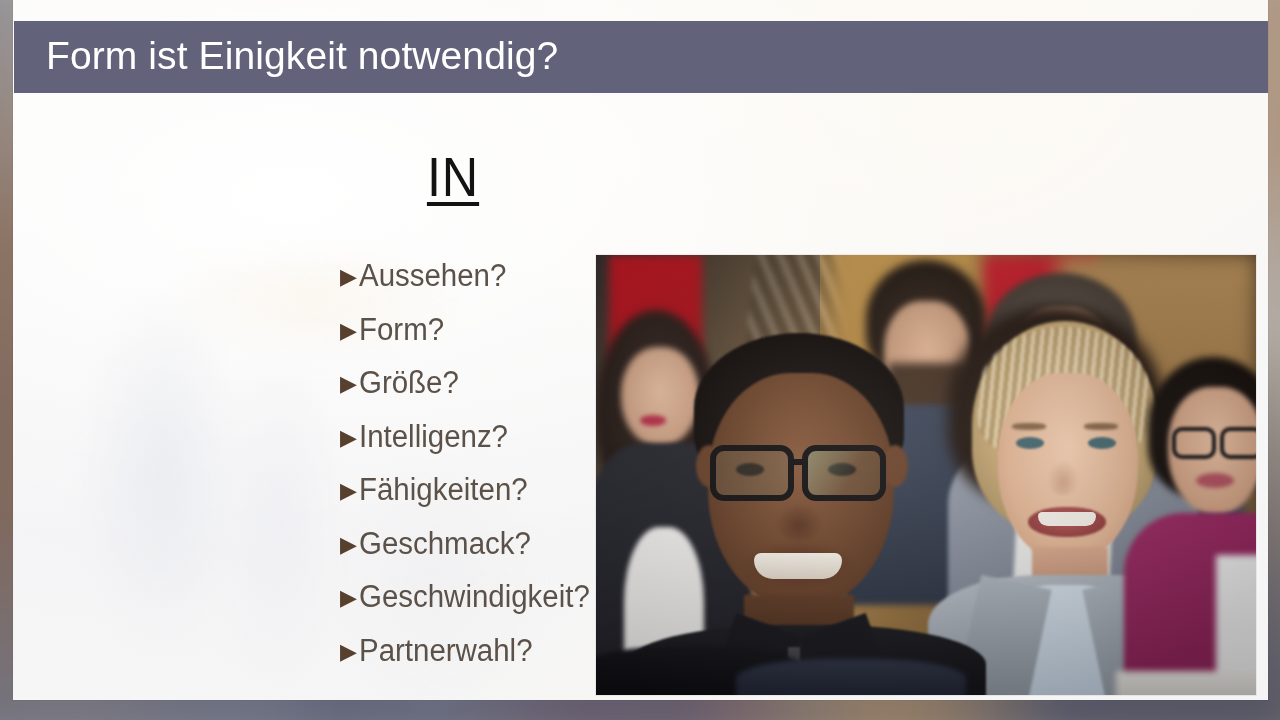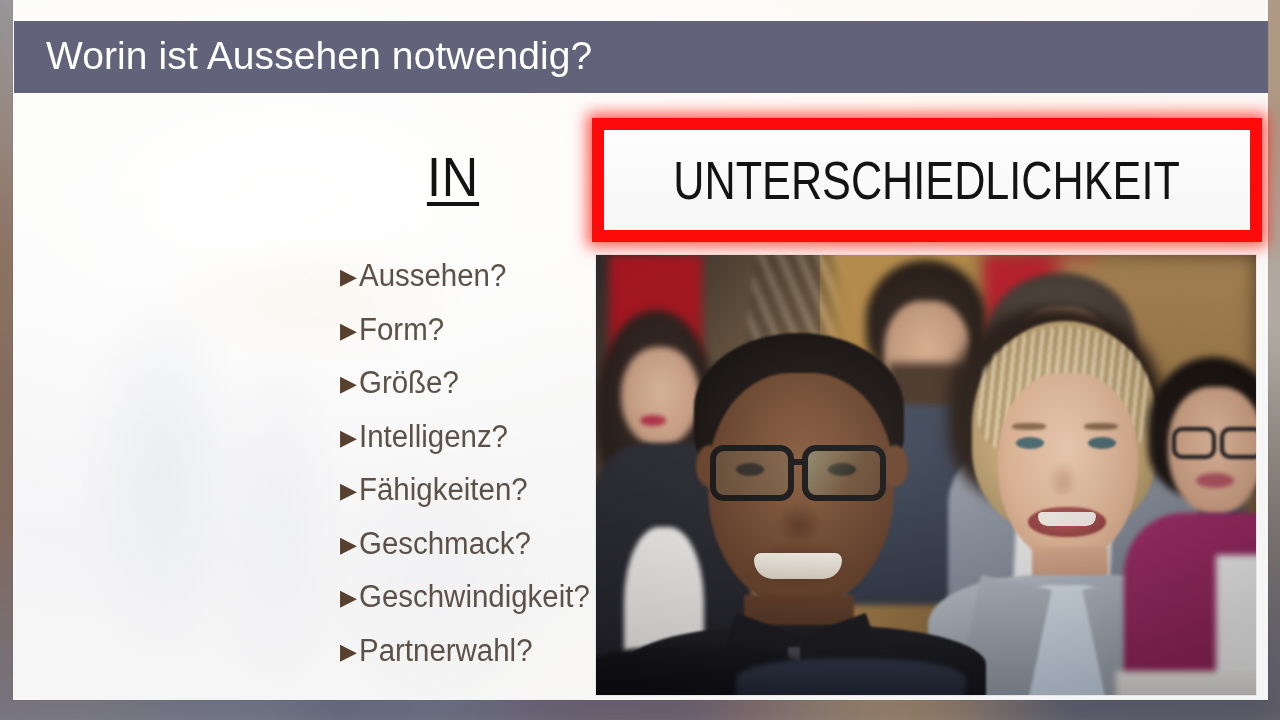--- a/index.html
+++ b/index.html
@@ -587,32 +587,26 @@
 
 <div id="slide-root">
 
   <div class="backdrop"></div>
 
   <div class="slide-sheet">
     <div class="sheet-texture"></div>
   </div>
 
   <div class="title-bar">
-    <div class="title-text">Worin ist Aussehen notwendig?</div>
+    <div class="title-text">Form ist Einigkeit notwendig?</div>
   </div>
 
 
   <div class="in-word">IN</div>
 
-  <div class="unter-wrap">
-    <div class="unter-glow"></div>
-    <div class="unter-inner">
-      <span class="unter-text">UNTERSCHIEDLICHKEIT</span>
-    </div>
-  </div>
 
   <div class="bullet-list">
     <div class="bullet-item">
       <span class="bullet-marker">▶</span>
       <span class="bullet-label">Aussehen?</span>
     </div>
     <div class="bullet-item">
       <span class="bullet-marker">▶</span>
       <span class="bullet-label">Form?</span>
     </div>

